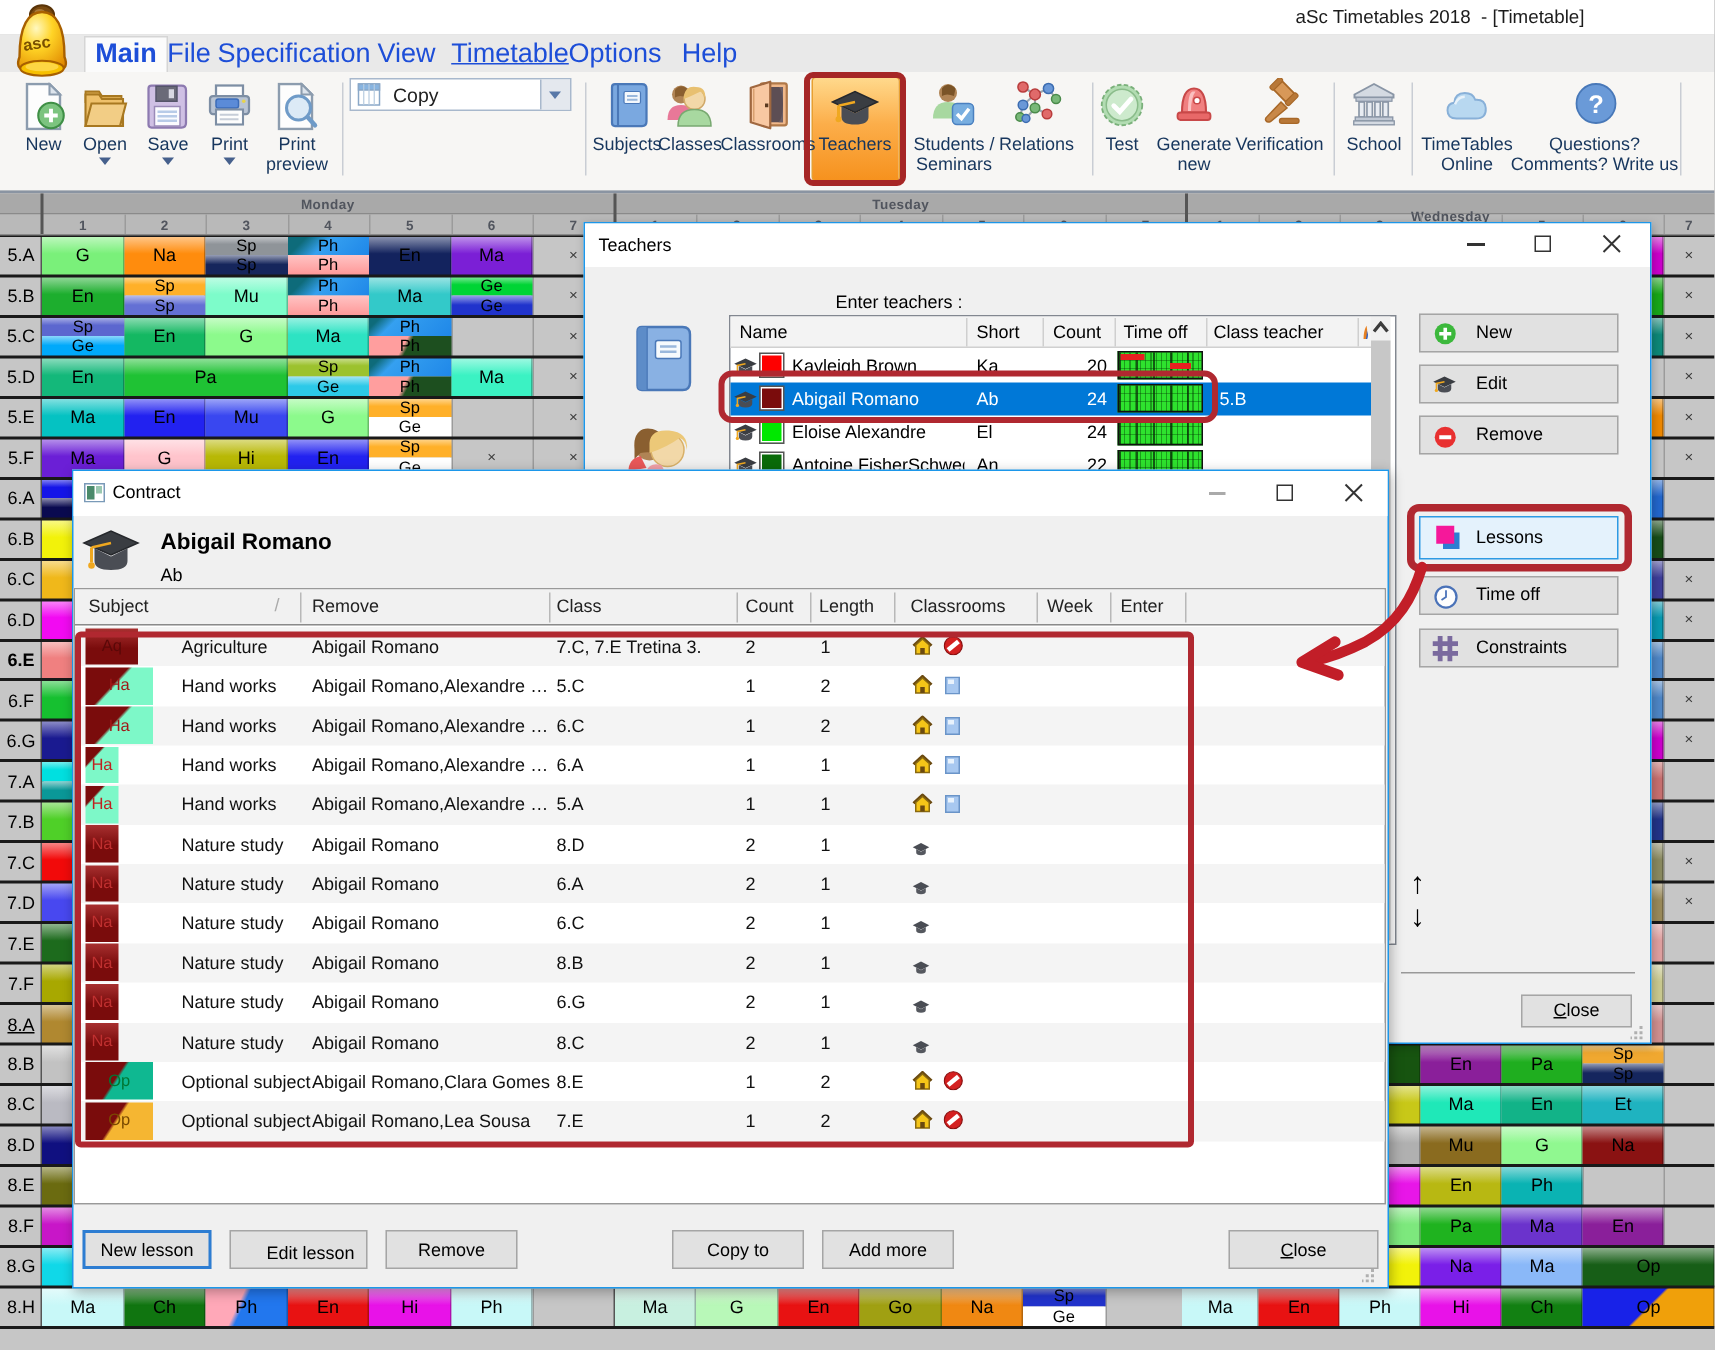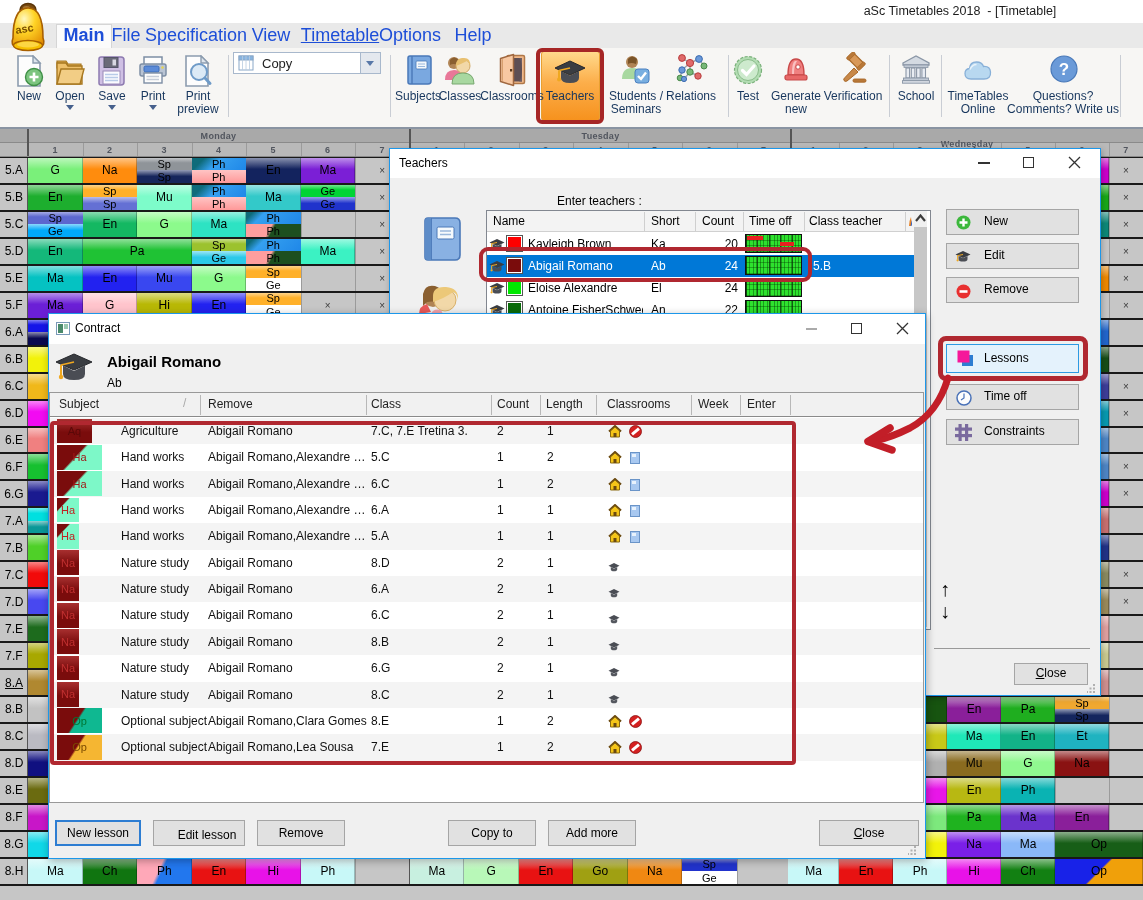--- a/index.html
+++ b/index.html
@@ -439,21 +439,21 @@
 <div class="rowlab" style="top:157.0px;height:26.95px;">5.A</div>
 <div class="rowlab" style="top:183.95px;height:26.95px;">5.B</div>
 <div class="rowlab" style="top:210.9px;height:26.95px;">5.C</div>
 <div class="rowlab" style="top:237.85px;height:26.95px;">5.D</div>
 <div class="rowlab" style="top:264.8px;height:26.95px;">5.E</div>
 <div class="rowlab" style="top:291.75px;height:26.95px;">5.F</div>
 <div class="rowlab" style="top:318.7px;height:26.95px;">6.A</div>
 <div class="rowlab" style="top:345.65px;height:26.95px;">6.B</div>
 <div class="rowlab" style="top:372.6px;height:26.95px;">6.C</div>
 <div class="rowlab" style="top:399.54999999999995px;height:26.95px;">6.D</div>
-<div class="rowlab" style="top:426.5px;height:26.95px;">6.E</div>
+<div class="rowlab" style="top:426.5px;height:26.95px;font-weight:bold;">6.E</div>
 <div class="rowlab" style="top:453.45px;height:26.95px;">6.F</div>
 <div class="rowlab" style="top:480.4px;height:26.95px;">6.G</div>
 <div class="rowlab" style="top:507.34999999999997px;height:26.95px;">7.A</div>
 <div class="rowlab" style="top:534.3px;height:26.95px;">7.B</div>
 <div class="rowlab" style="top:561.25px;height:26.95px;">7.C</div>
 <div class="rowlab" style="top:588.2px;height:26.95px;">7.D</div>
 <div class="rowlab" style="top:615.15px;height:26.95px;">7.E</div>
 <div class="rowlab" style="top:642.0999999999999px;height:26.95px;">7.F</div>
 <div class="rowlab" style="top:669.05px;height:26.95px;text-decoration:underline;">8.A</div>
 <div class="rowlab" style="top:696.0px;height:26.95px;">8.B</div>

